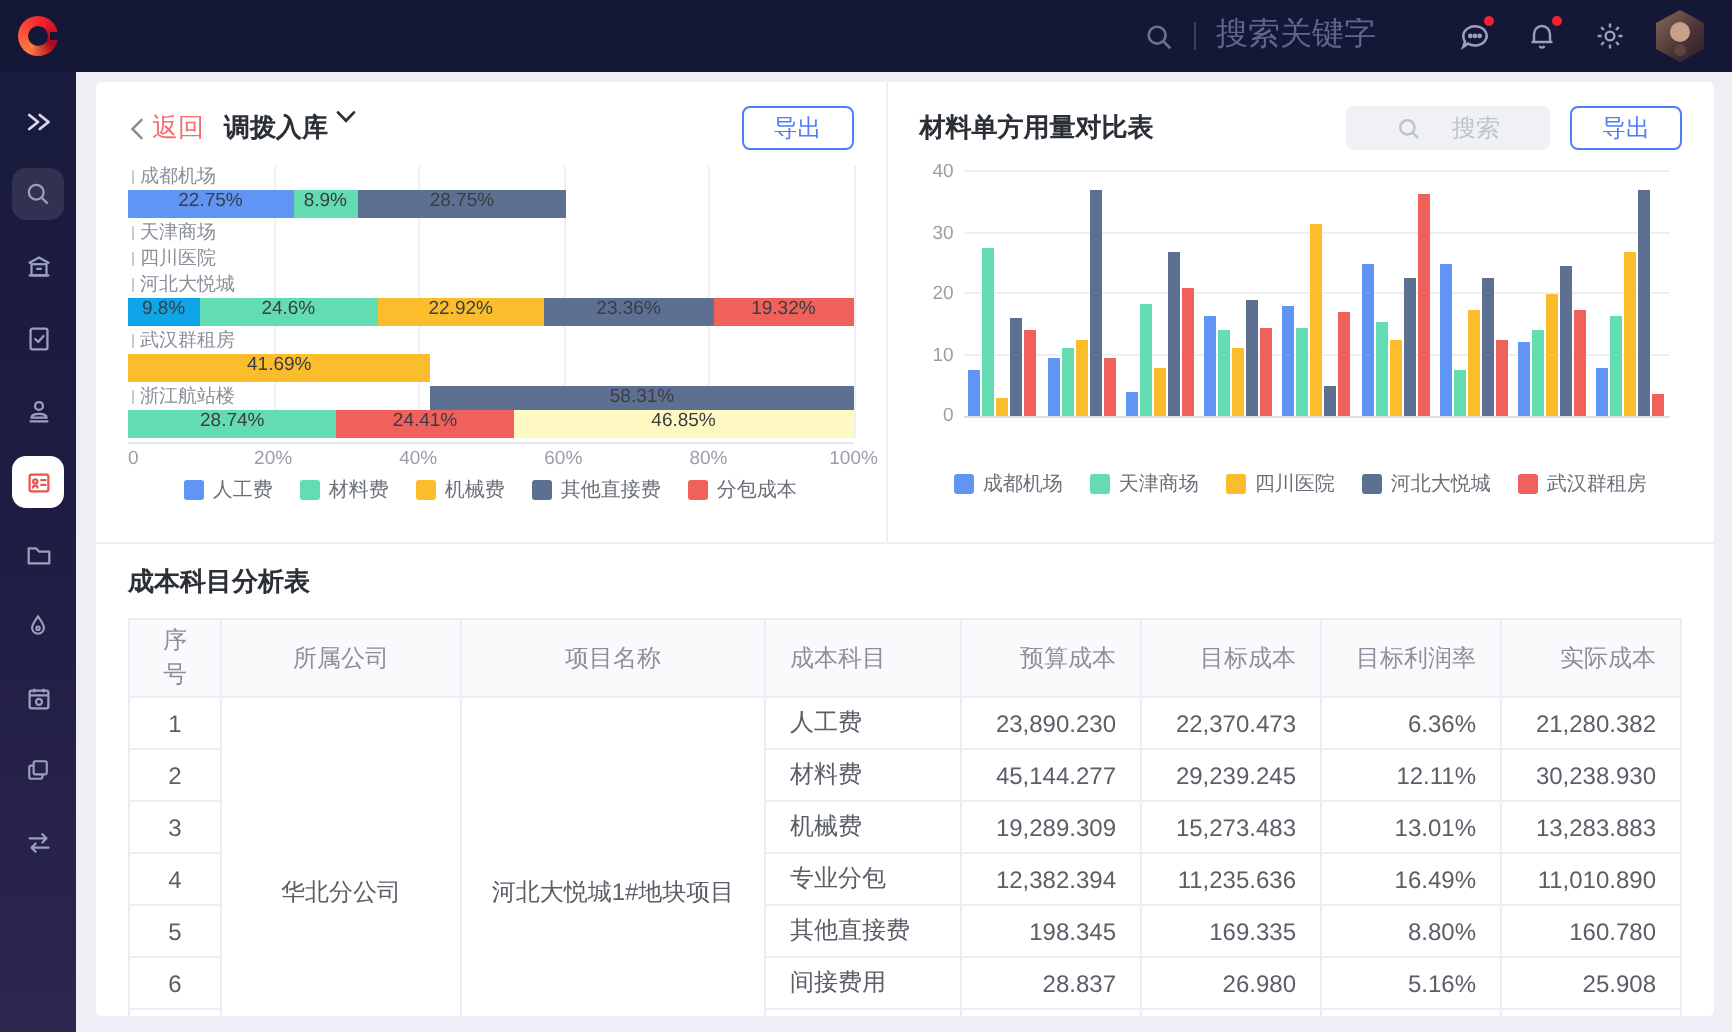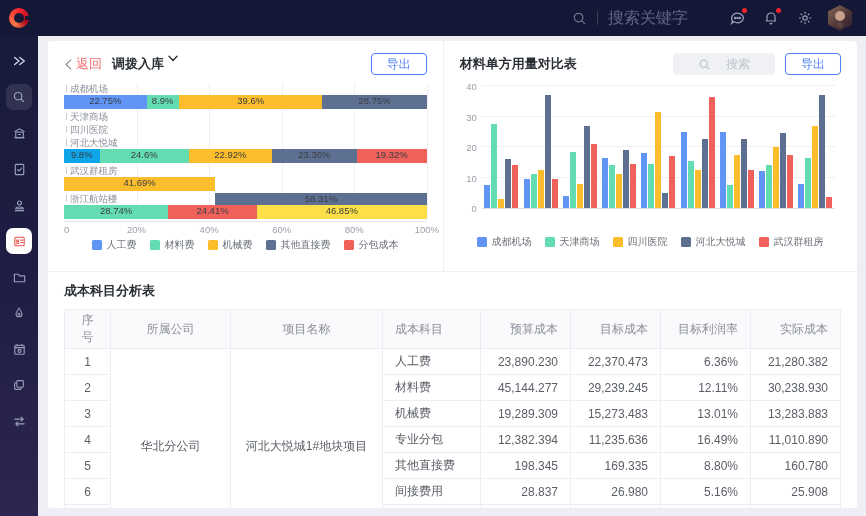--- a/index.html
+++ b/index.html
@@ -253,23 +253,20 @@
             <div class="hgrid" style="left: 100%;"></div>
             <div class="hrow">
               <div class="hrow-label">成都机场</div>
               <div class="hbar">
                 <div class="hseg" style="width: 22.75%; background: rgb(97, 149, 245);">
                   <span>22.75%</span>
                 </div>
                 <div class="hseg" style="width: 8.9%; background: rgb(99, 220, 177);">
                   <span>8.9%</span>
                 </div>
-                <div class="hseg" style="width: 39.6%; background: rgb(251, 189, 43);">
-                  <span>39.6%</span>
-                </div>
                 <div class="hseg" style="width: 28.75%; background: rgb(93, 112, 146);">
                   <span>28.75%</span>
                 </div>
               </div>
             </div>
             <div class="hrow">
               <div class="hrow-label">天津商场</div>
             </div>
             <div class="hrow">
               <div class="hrow-label">四川医院</div>
@@ -307,21 +304,21 @@
             </div>
             <div class="hrow">
               <div class="hrow-label">浙江航站楼</div>
               <div class="hbar">
                 <div class="hseg" style="width: 28.74%; background: rgb(99, 220, 177);">
                   <span>28.74%</span>
                 </div>
                 <div class="hseg" style="width: 24.41%; background: rgb(240, 97, 92);">
                   <span>24.41%</span>
                 </div>
-                <div class="hseg" style="width: 46.85%; background: #fde047;">
+                <div class="hseg" style="width: 46.85%; background: #fef9c3;">
                   <span>46.85%</span>
                 </div>
               </div>
             </div>
           </div>
         <div class="haxis" id="haxis">
             <span style="left: 0%;">0</span>
             <span style="left: 20%;">20%</span>
             <span style="left: 40%;">40%</span>
             <span style="left: 60%;">60%</span>

